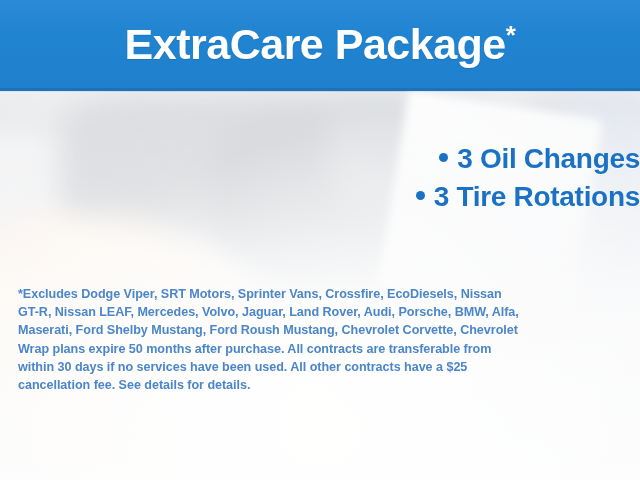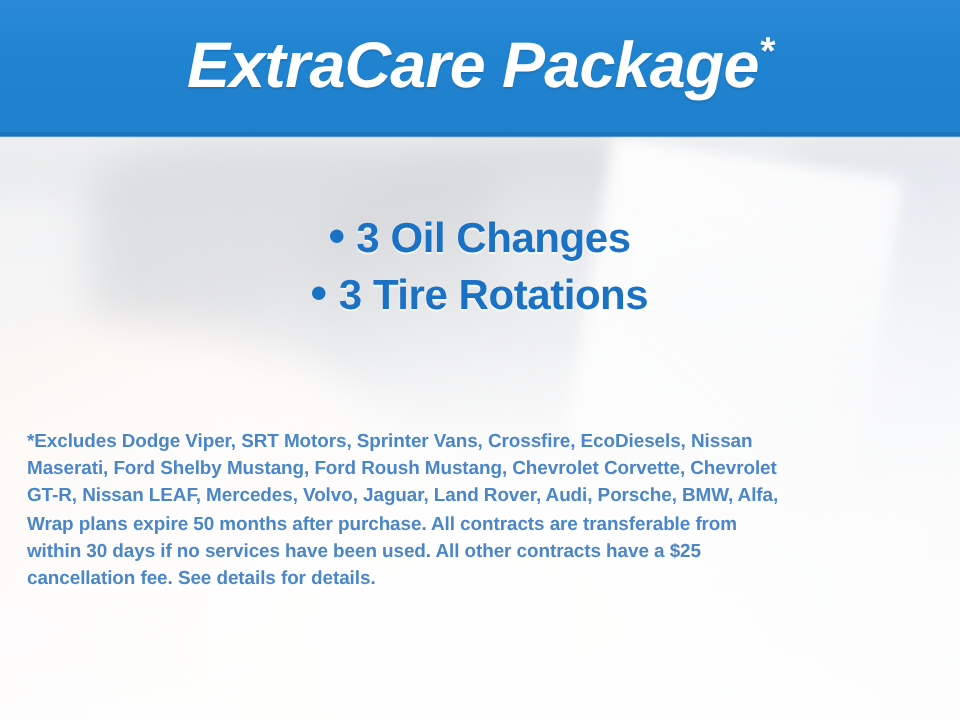--- a/index.html
+++ b/index.html
@@ -177,38 +177,37 @@
   #banner-title {
     color: #ffffff;
     font-size: 43px;
     font-weight: bold;
     letter-spacing: -0.5px;
     line-height: 1;
     white-space: nowrap;
     text-shadow: 0 1px 1px rgba(20,80,130,0.28);
     margin: 12px;
     padding-bottom: 2px;
-    font-style: italic;
   }
   #banner-title .star {
     font-size: 26px;
     vertical-align: super;
     line-height: 0;
   }
 
   
   #benefits-list {
     position: absolute;
     left: 0;
     top: 140px;
     width: 640px;
     margin: 0;
     padding: 0;
     list-style: none;
-    text-align: center;
+    text-align: right;
   }
   .benefit-item {
     color: #1b72c5;
     font-size: 28px;
     font-weight: bold;
     line-height: 38px;
     letter-spacing: -0.3px;
     white-space: nowrap;
     text-shadow: 0 1px 1px rgba(255,255,255,0.75);
   }
@@ -267,20 +266,20 @@
     <h1 id="banner-title"><span>ExtraCare Package</span><span class="star">*</span></h1>
   </div>
 
   <ul id="benefits-list">
     <li class="benefit-item"><span class="bullet-dot"></span><span>3 Oil Changes</span></li>
     <li class="benefit-item"><span class="bullet-dot"></span><span>3 Tire Rotations</span></li>
   </ul>
 
   <div id="disclaimer">
     <div class="disclaimer-line">*Excludes Dodge Viper, SRT Motors, Sprinter Vans, Crossfire, EcoDiesels, Nissan</div>
+    <div class="disclaimer-line">GT-R, Nissan LEAF, Mercedes, Volvo, Jaguar, Land Rover, Audi, Porsche, BMW, Alfa,</div>
     <div class="disclaimer-line">Maserati, Ford Shelby Mustang, Ford Roush Mustang, Chevrolet Corvette, Chevrolet</div>
-    <div class="disclaimer-line">GT-R, Nissan LEAF, Mercedes, Volvo, Jaguar, Land Rover, Audi, Porsche, BMW, Alfa,</div>
     <div class="disclaimer-line">Wrap plans expire 50 months after purchase. All contracts are transferable from</div>
     <div class="disclaimer-line">within 30 days if no services have been used. All other contracts have a $25</div>
     <div class="disclaimer-line">cancellation fee. See details for details.</div>
   </div>
 
 </div>
 
 </body></html>

